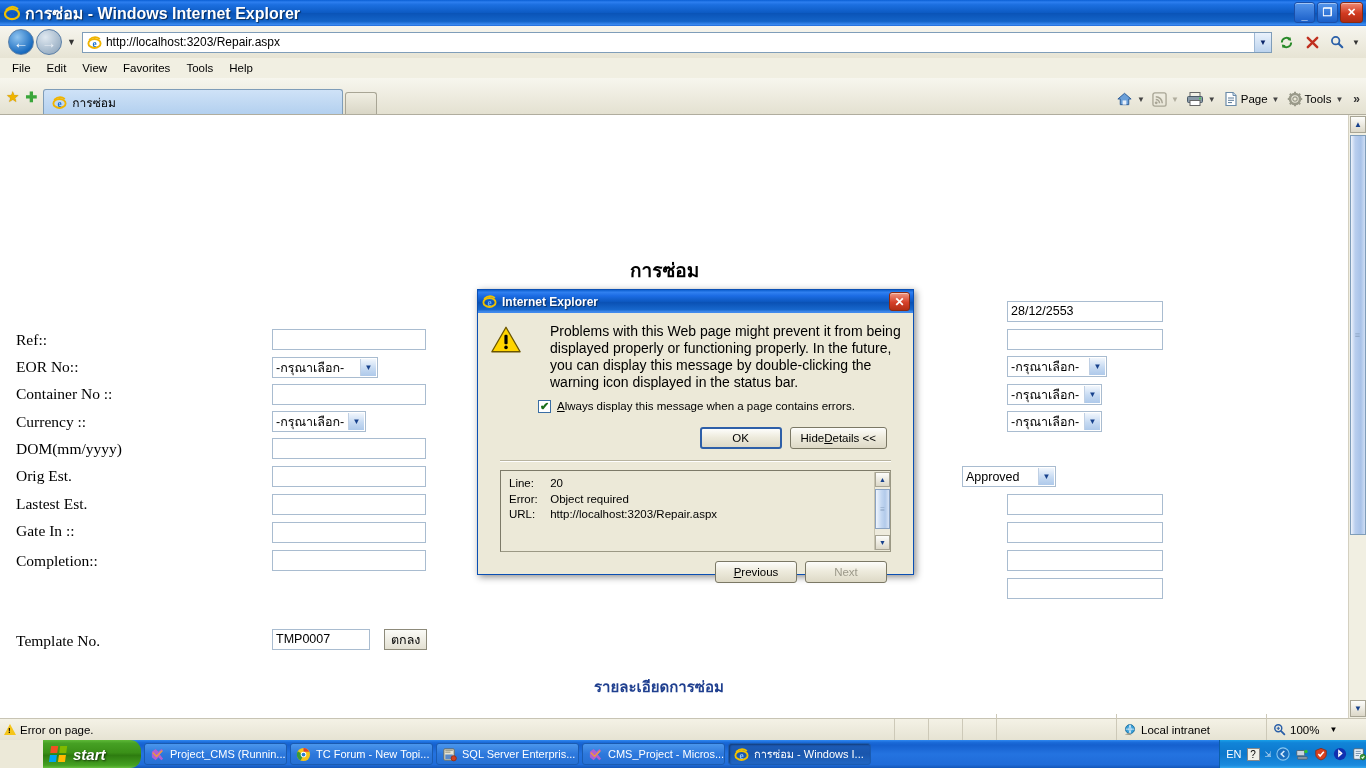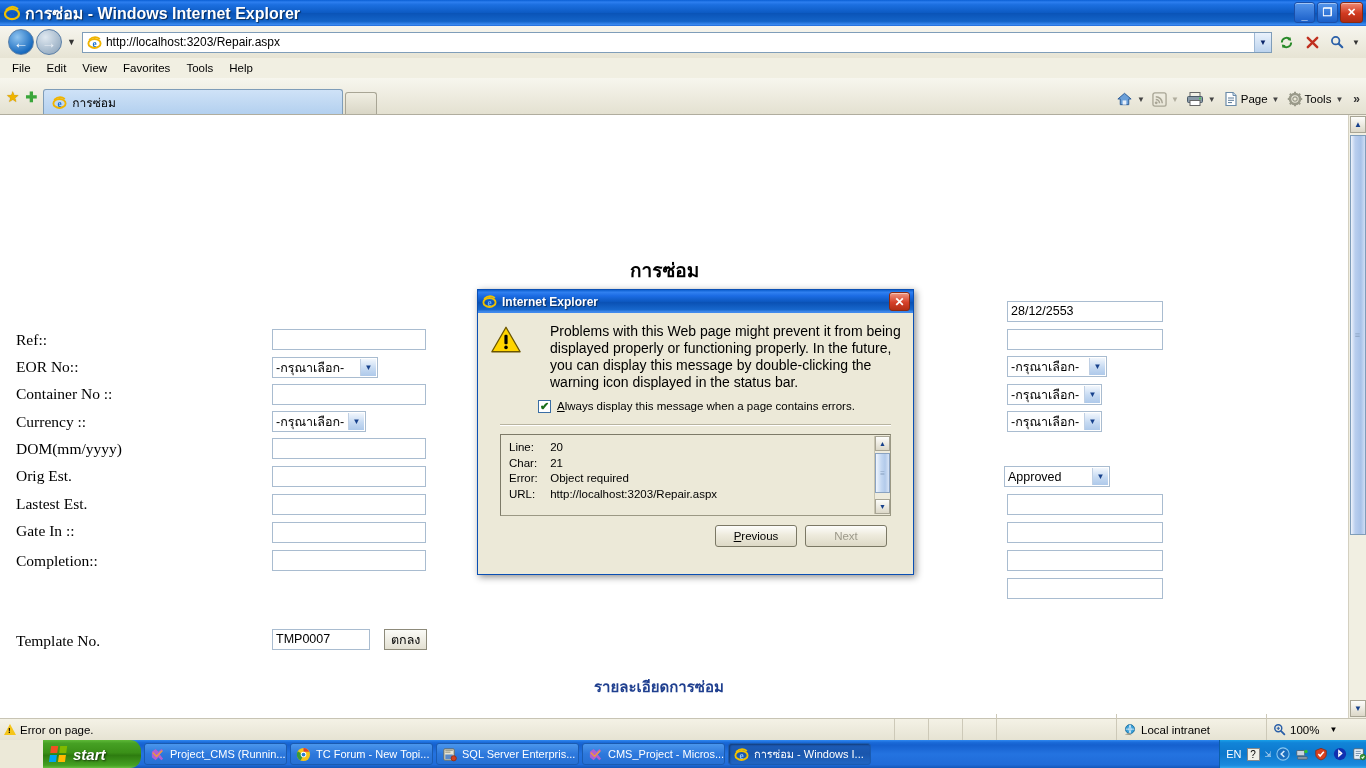--- a/index.html
+++ b/index.html
@@ -539,21 +539,21 @@
     </div>
     <div class="sel" style="left:1007px; top:269px; width:95px">
       <span>-กรุณาเลือก-</span>
       <span class="arrowbox">▼</span>
     </div>
     <div class="sel" style="left:1007px; top:296px; width:95px">
       <span>-กรุณาเลือก-</span>
       <span class="arrowbox">▼</span>
     </div>
 
-    <div class="sel" style="left:1004px; top:351px; width:106px">
+    <div class="sel" style="left:962px; top:351px; width:94px">
       <span>Approved</span>
       <span class="arrowbox">▼</span>
     </div>
     <div class="txt" style="left:1007px; top:379px; width:156px"></div>
     <div class="txt" style="left:1007px; top:407px; width:156px"></div>
     <div class="txt" style="left:1007px; top:435px; width:156px"></div>
     <div class="txt" style="left:1007px; top:463px; width:156px"></div>
 
   </div>
 
@@ -582,27 +582,30 @@
         <rect x="15.3" y="10" width="3.4" height="10" rx="1.3" fill="#000"></rect>
         <circle cx="17" cy="23.4" r="1.9" fill="#000"></circle>
       </svg>
       <div class="dlg-msg">Problems with this Web page might prevent it from being displayed properly or functioning properly. In the future, you can display this message by double-clicking the warning icon displayed in the status bar.</div>
 
       <div class="dlg-check">
         <span class="chk">✔</span>
         <span><span class="udl">A</span>lways display this message when a page contains errors.</span>
       </div>
 
+      <div class="dlg-btnrow">
+        <div class="dbtn default">OK</div>
+        <div class="dbtn">Hide <span class="udl">D</span>etails &lt;&lt;</div>
+      </div>
 
       <div class="dlg-sep"></div>
 
       <div id="dlg-detail">
         <ul>
           <li><span class="dkey">Line:</span> <span>20</span></li>
-          <li><span class="dkey">Char:</span> <span>21</span></li>
           <li><span class="dkey">Error:</span> <span>Object required</span></li>
           <li><span class="dkey">URL:</span> <span>http://localhost:3203/Repair.aspx</span></li>
         </ul>
         <div class="dsb">
           <div class="dsb-arr">▲</div>
           <div class="dsb-thumb">≡</div>
           <div class="dsb-arr b">▼</div>
         </div>
       </div>
 

